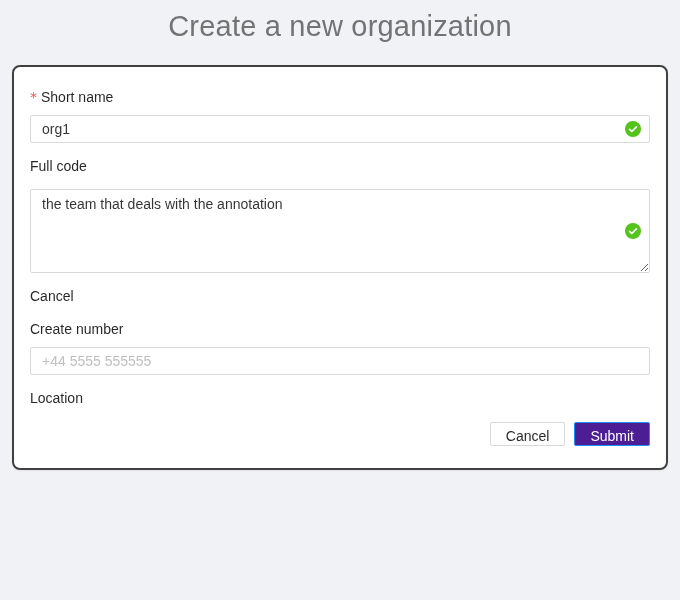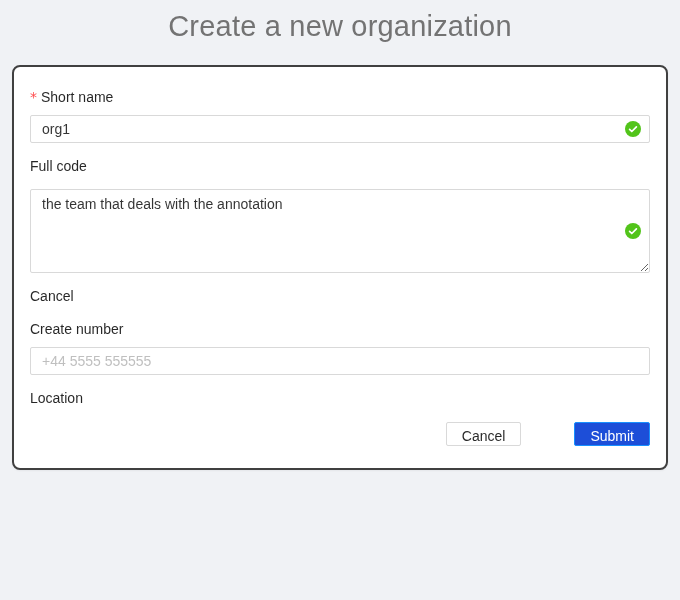--- a/index.html
+++ b/index.html
@@ -89,24 +89,23 @@
     border-radius: 2px;
     cursor: pointer;
     line-height: 26px;
   }
   .btn-default {
     background: #fff;
     border: 1px solid #d9d9d9;
     color: rgba(0,0,0,0.85);
   }
   .btn-primary {
-    background: #1d4ed8;
+    background: #4c1d95;
     border: 1px solid #1890ff;
     color: #ffffff;
-    margin-left: 44px;
   }
 </style>
 </head>
 <body>
 
 <h1 class="page-title">Create a new organization</h1>
 
 <div class="org-card">
 
   <div class="form-item">

